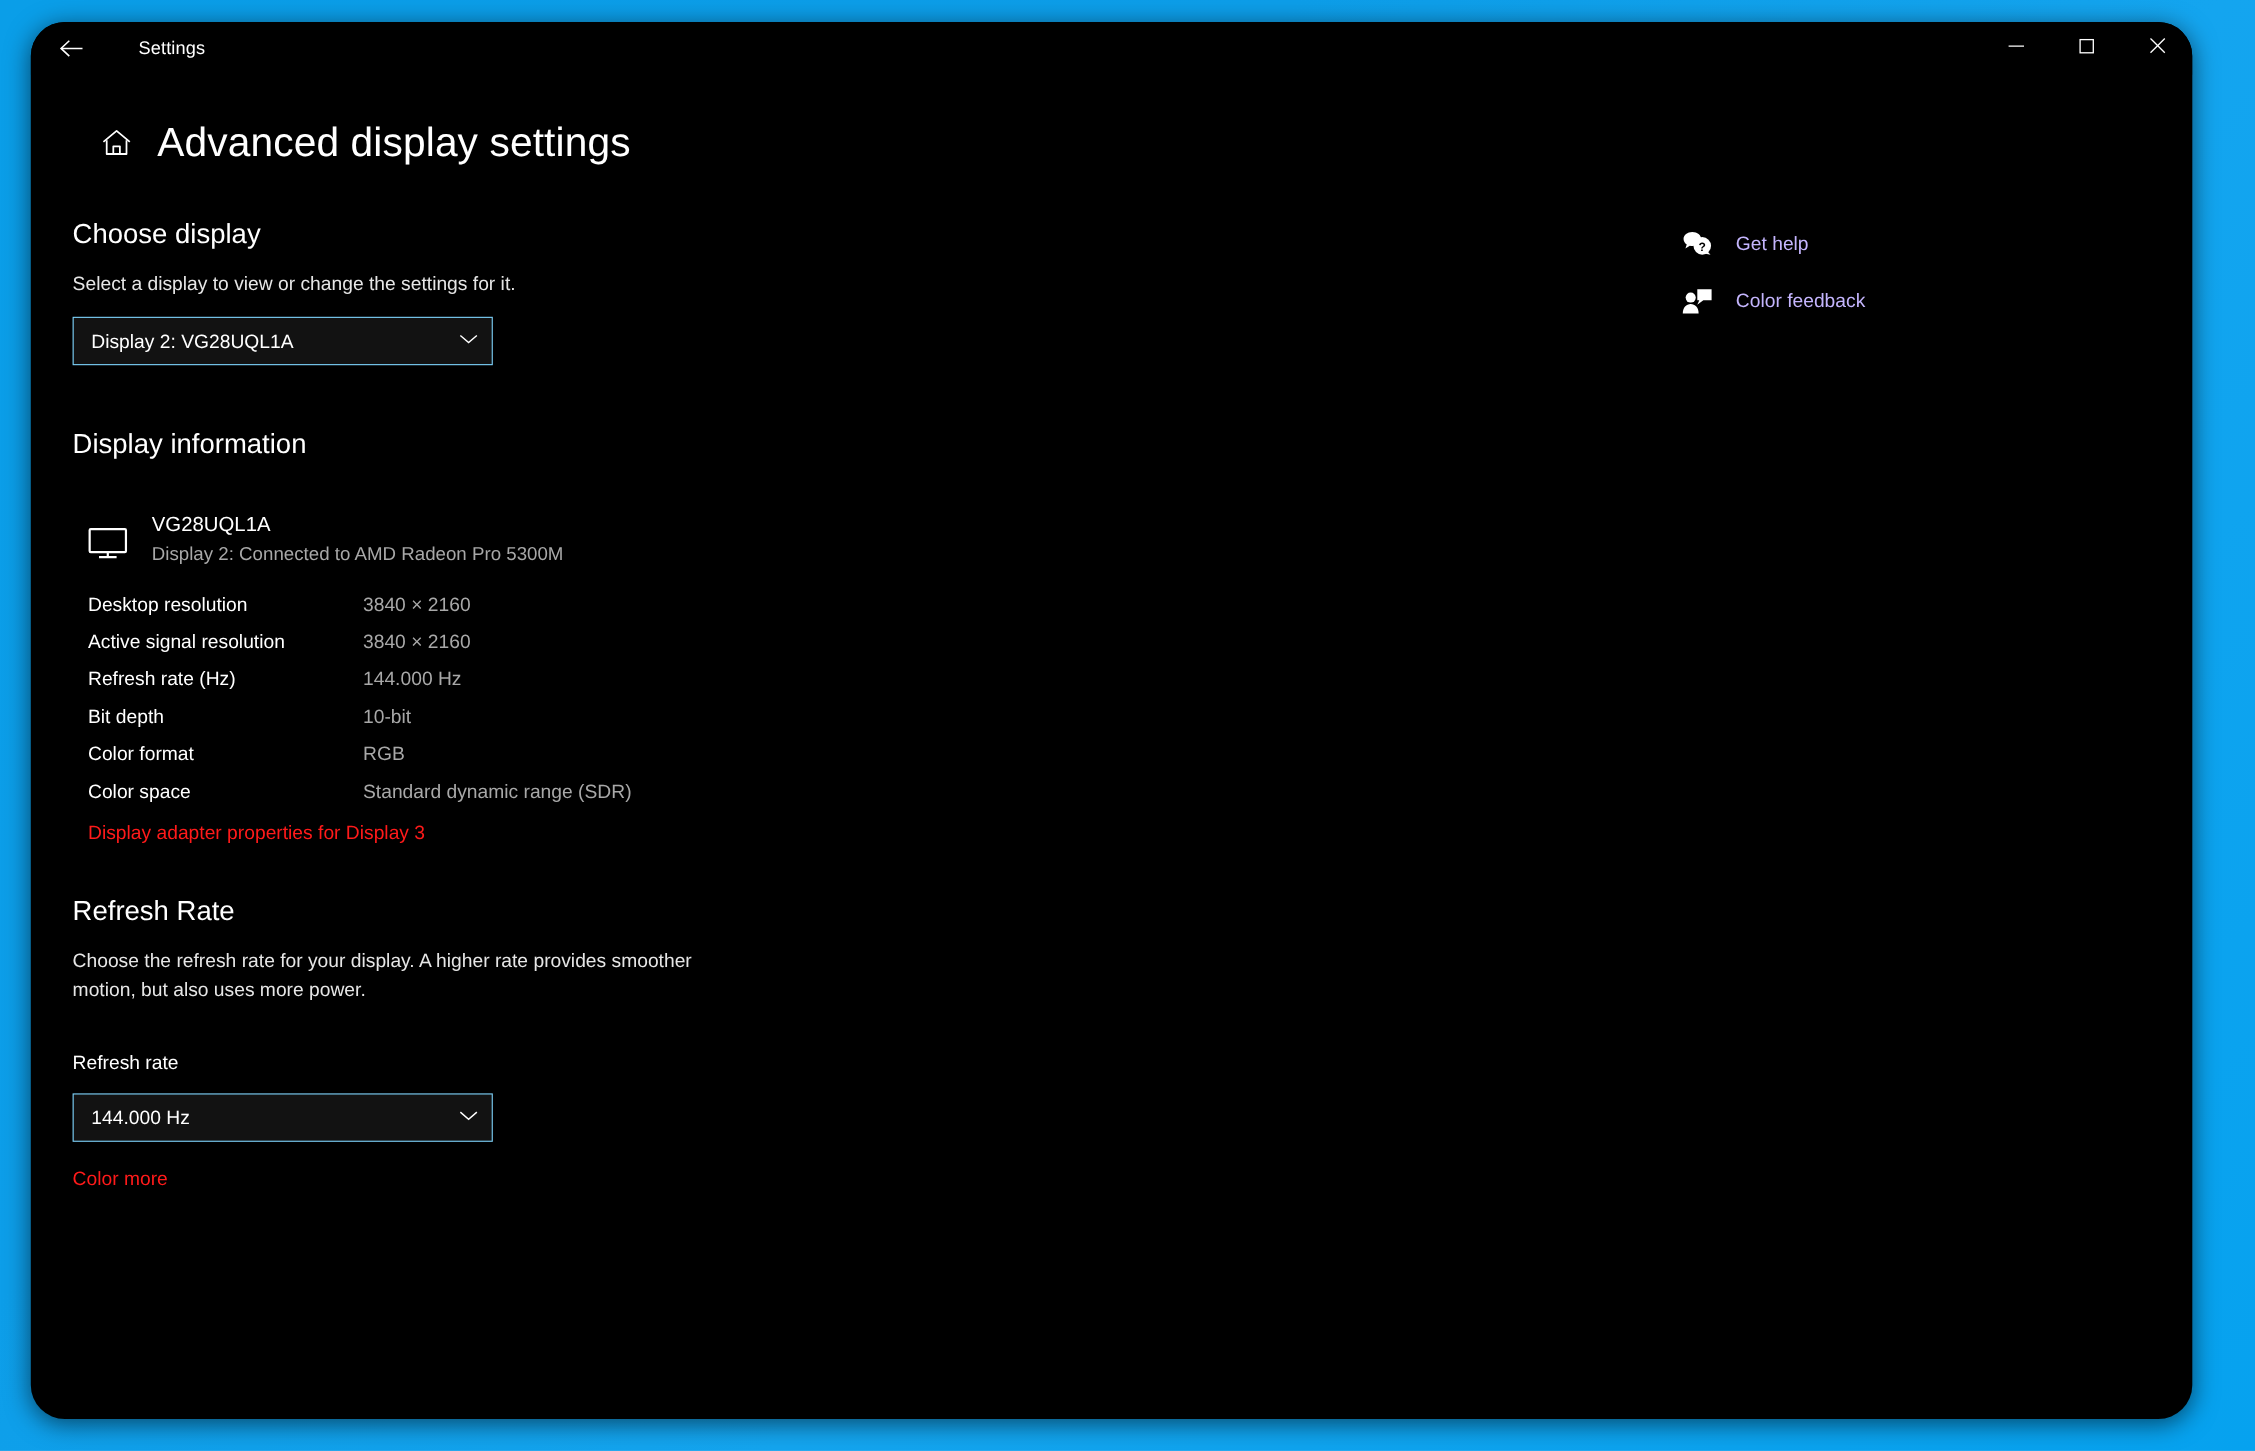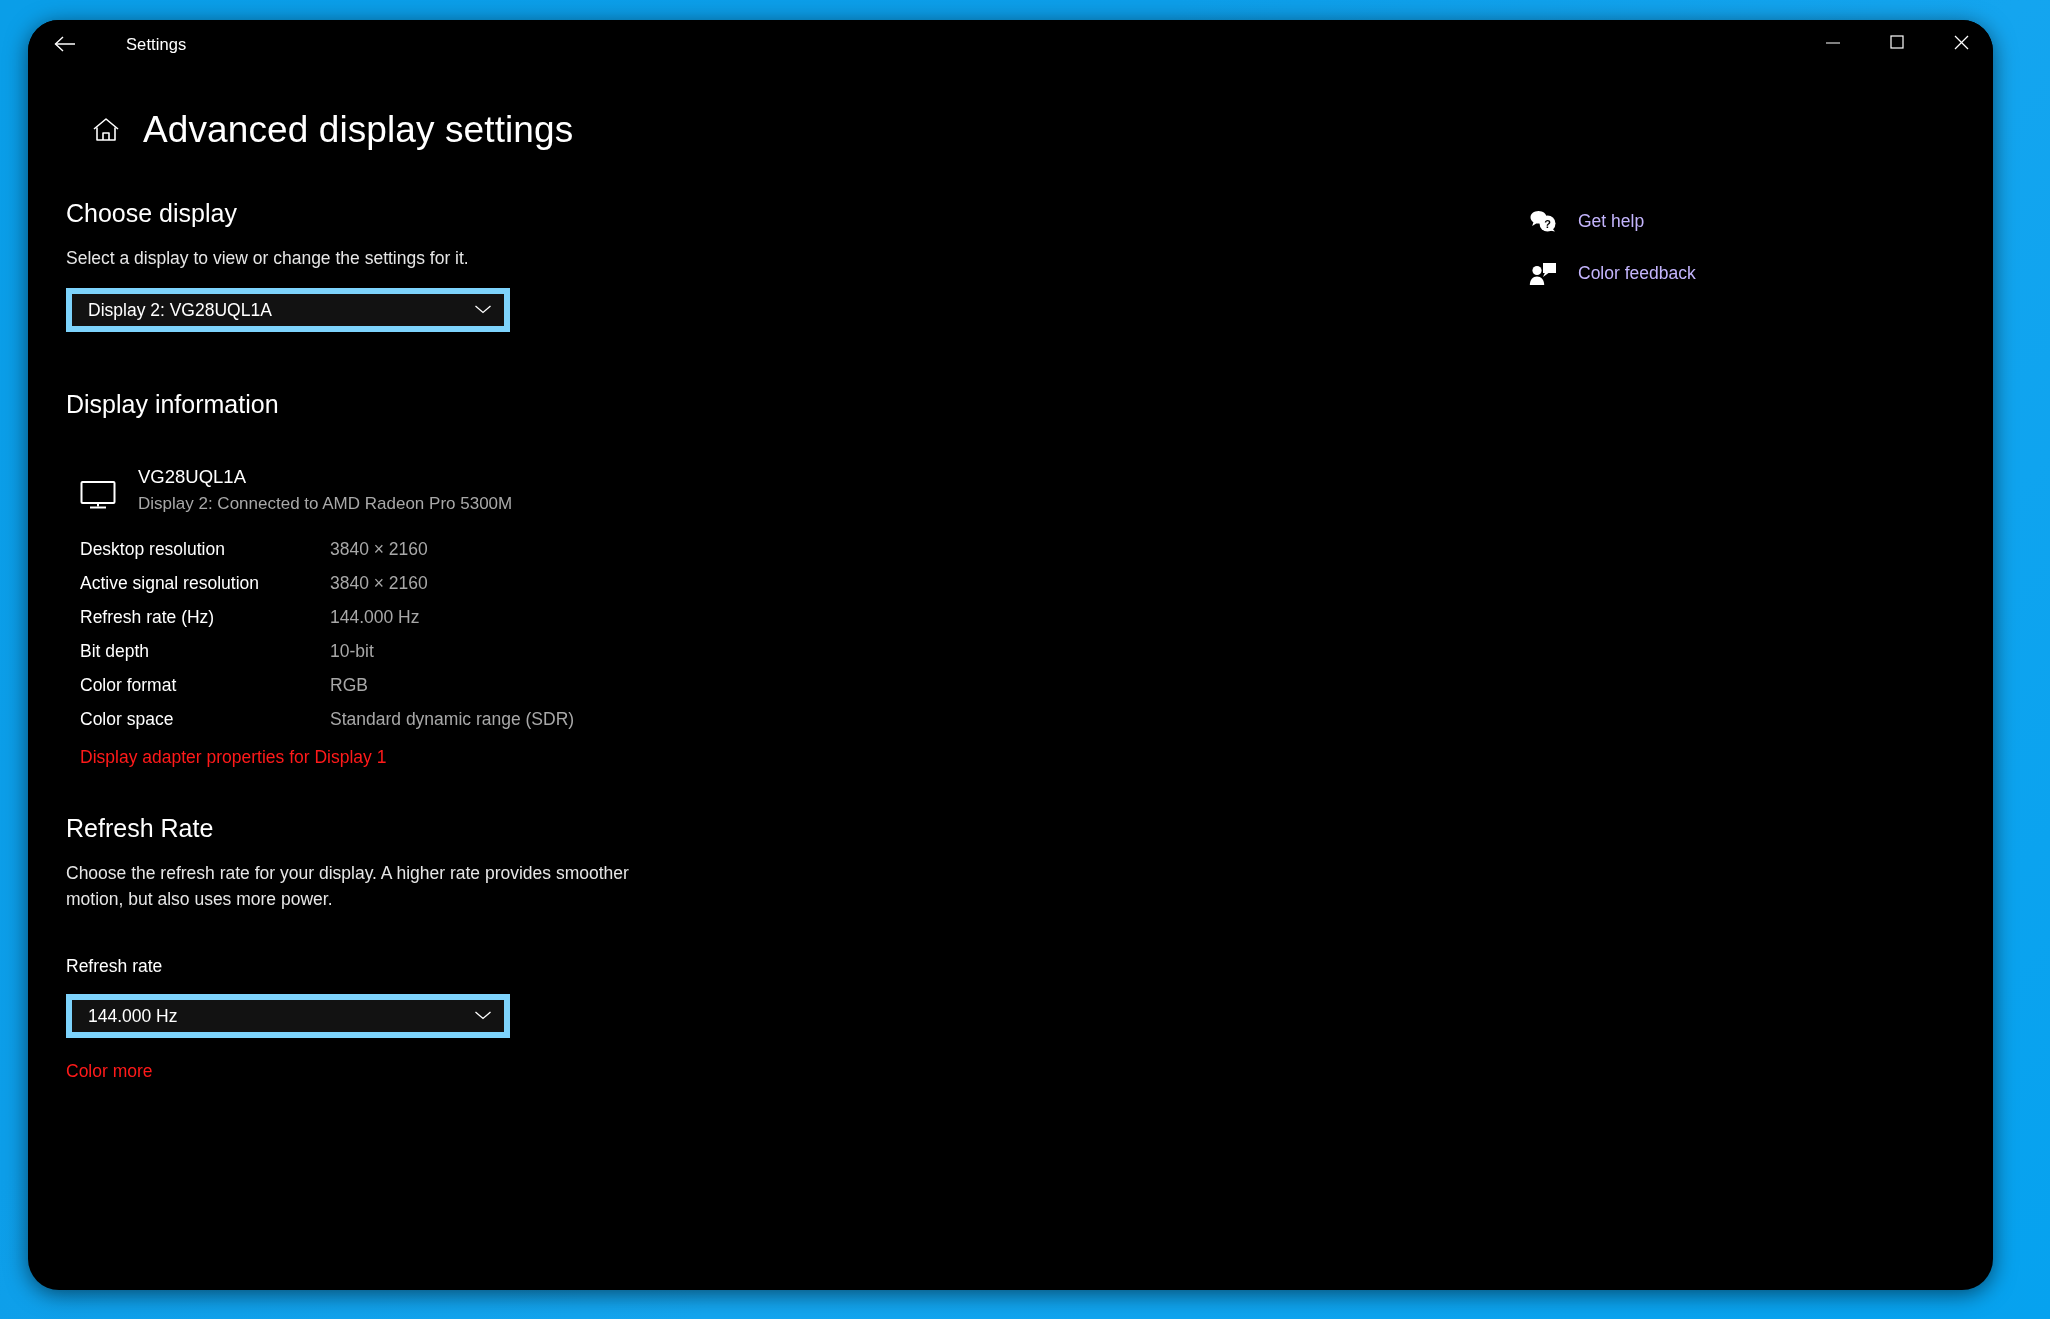--- a/index.html
+++ b/index.html
@@ -116,23 +116,23 @@
   .section-desc {
     font-size: 17.5px;
     color: #e6e6e6;
     margin-top: 18px;
     line-height: 1.45;
     max-width: 600px;
   }
 
   .combo {
     margin-top: 17px;
-    width: 444px;
+    width: 382px;
     height: 44px;
-    border: 6px solid #7dd3fc;
+    border: 1px solid #7dd3fc;
     background: #121212;
     display: flex;
     align-items: center;
     justify-content: space-between;
     padding: 0 12px 0 16px;
     cursor: pointer;
   }
   .combo-value {
     font-size: 17.5px;
     color: #ffffff;
@@ -331,21 +331,21 @@
                 <td class="spec-value">RGB</td>
               </tr>
               <tr>
                 <td class="spec-label">Color space</td>
                 <td class="spec-value">Standard dynamic range (SDR)</td>
               </tr>
             </tbody>
           </table>
 
           <div class="adapter-link">
-            <a class="link">Display adapter properties for Display 1</a>
+            <a class="link">Display adapter properties for Display 3</a>
           </div>
         </div>
 
         <div class="refresh-section">
           <h2 class="section-title sub">Refresh Rate</h2>
           <div class="section-desc">Choose the refresh rate for your display. A higher rate provides smoother motion, but also uses more power.</div>
 
           <div class="field-label">Refresh rate</div>
 
           <div class="combo">

